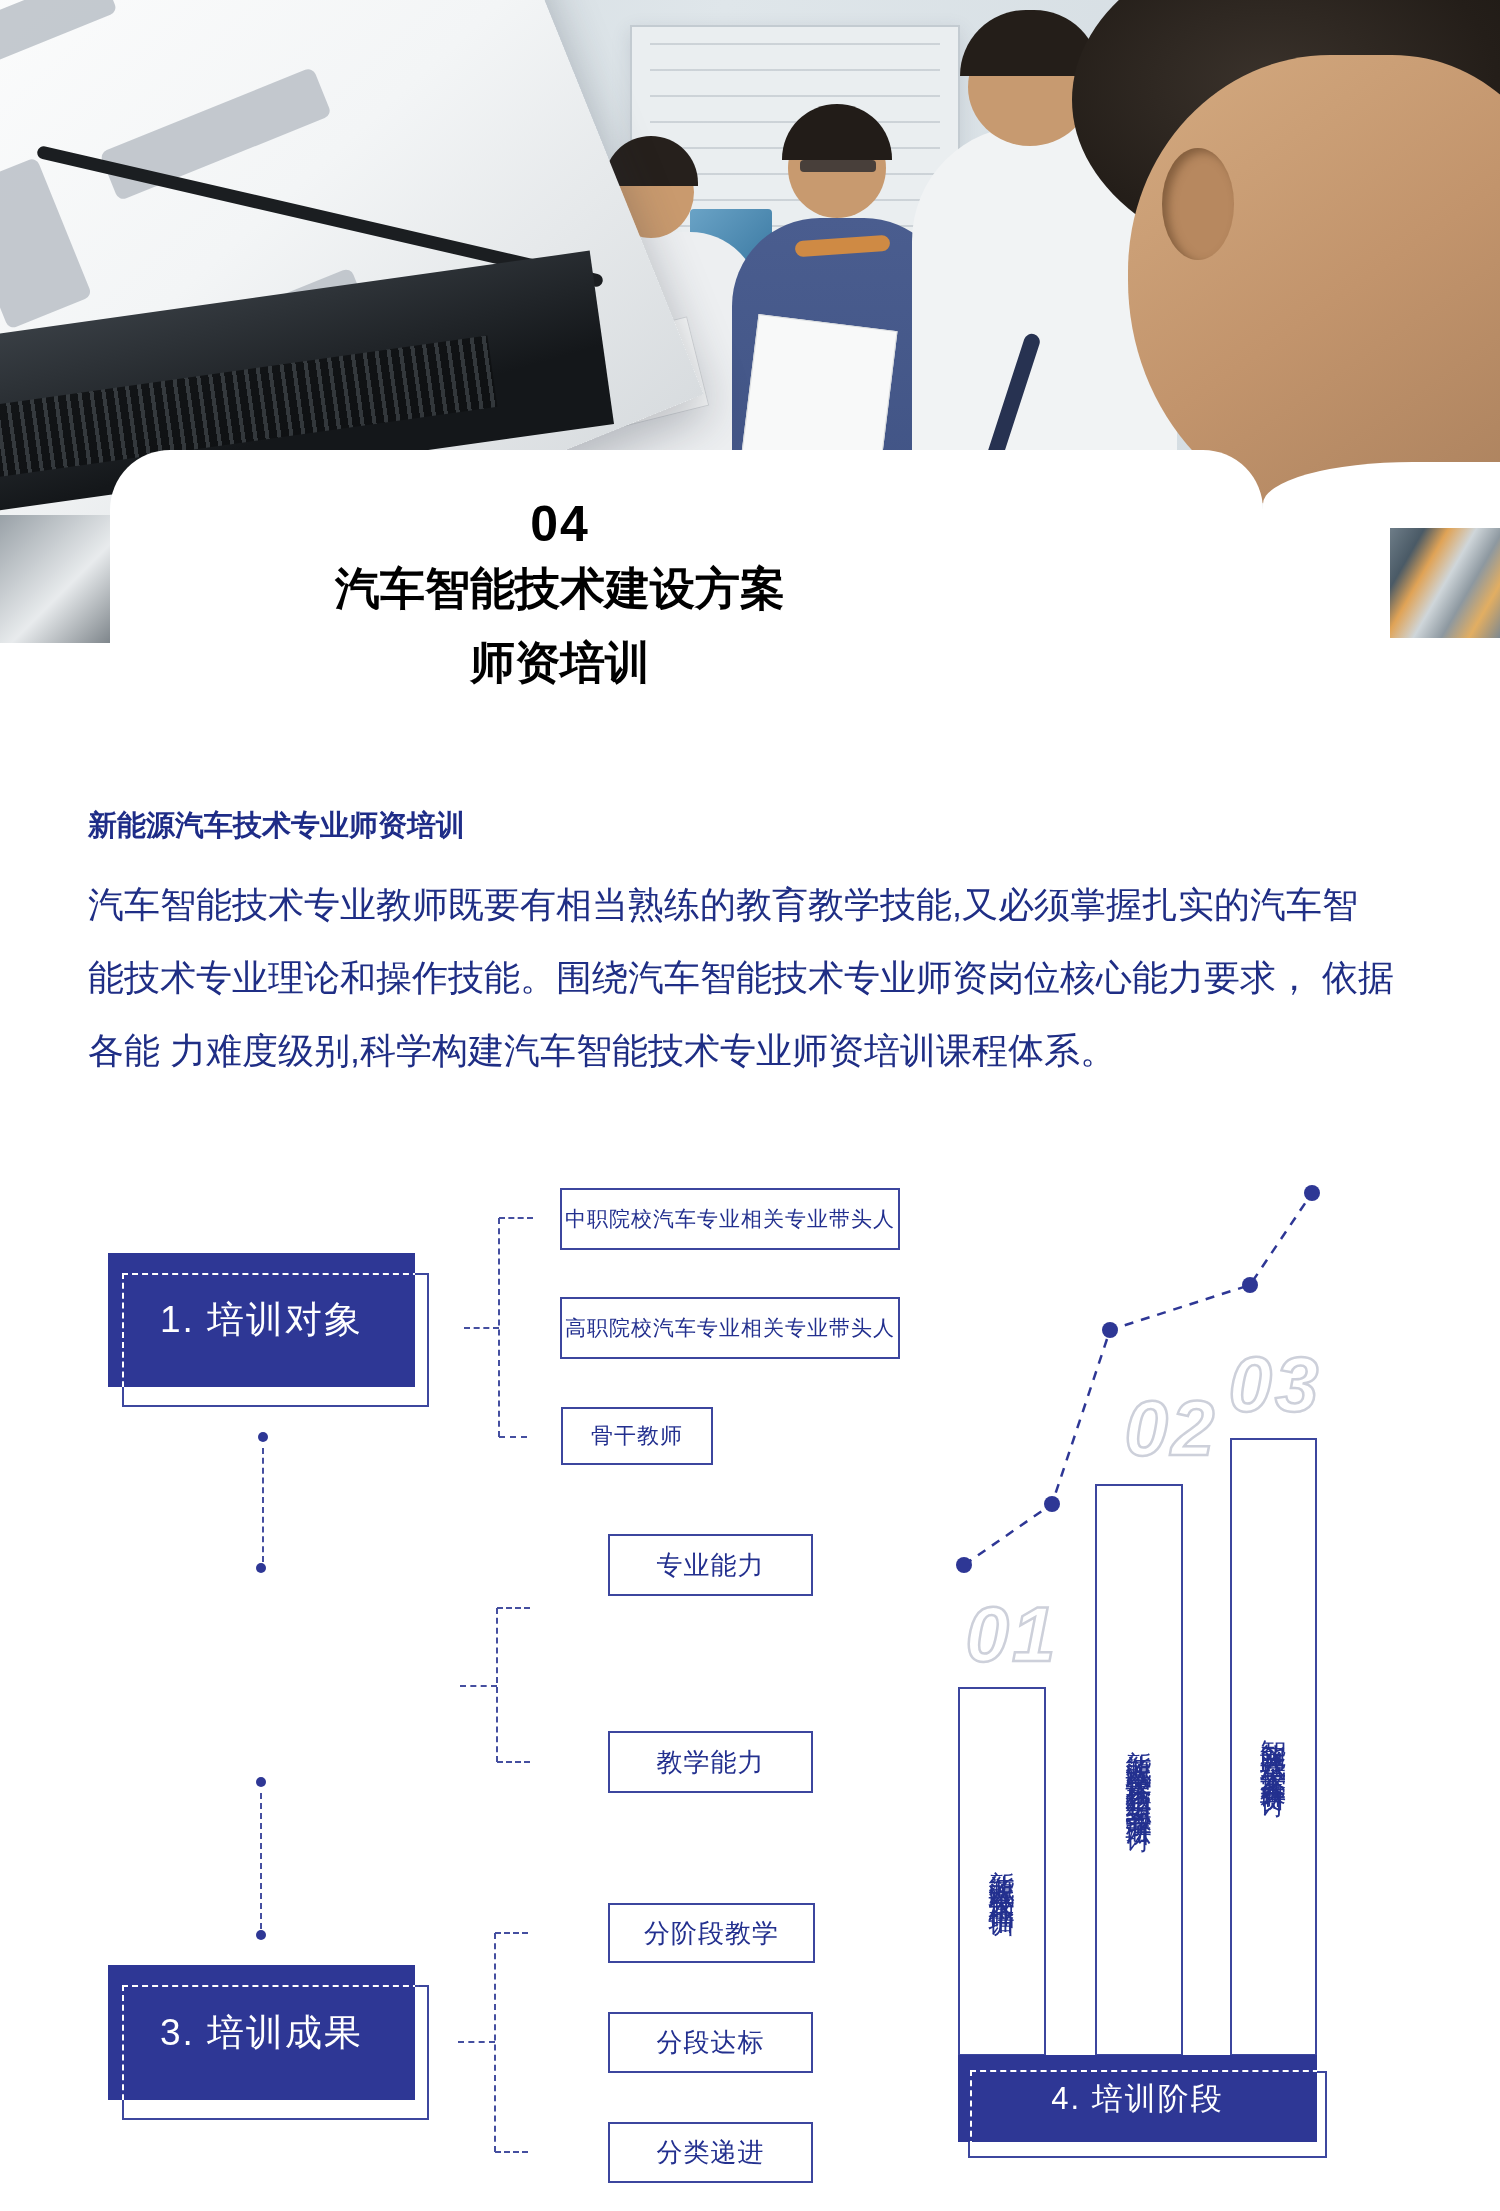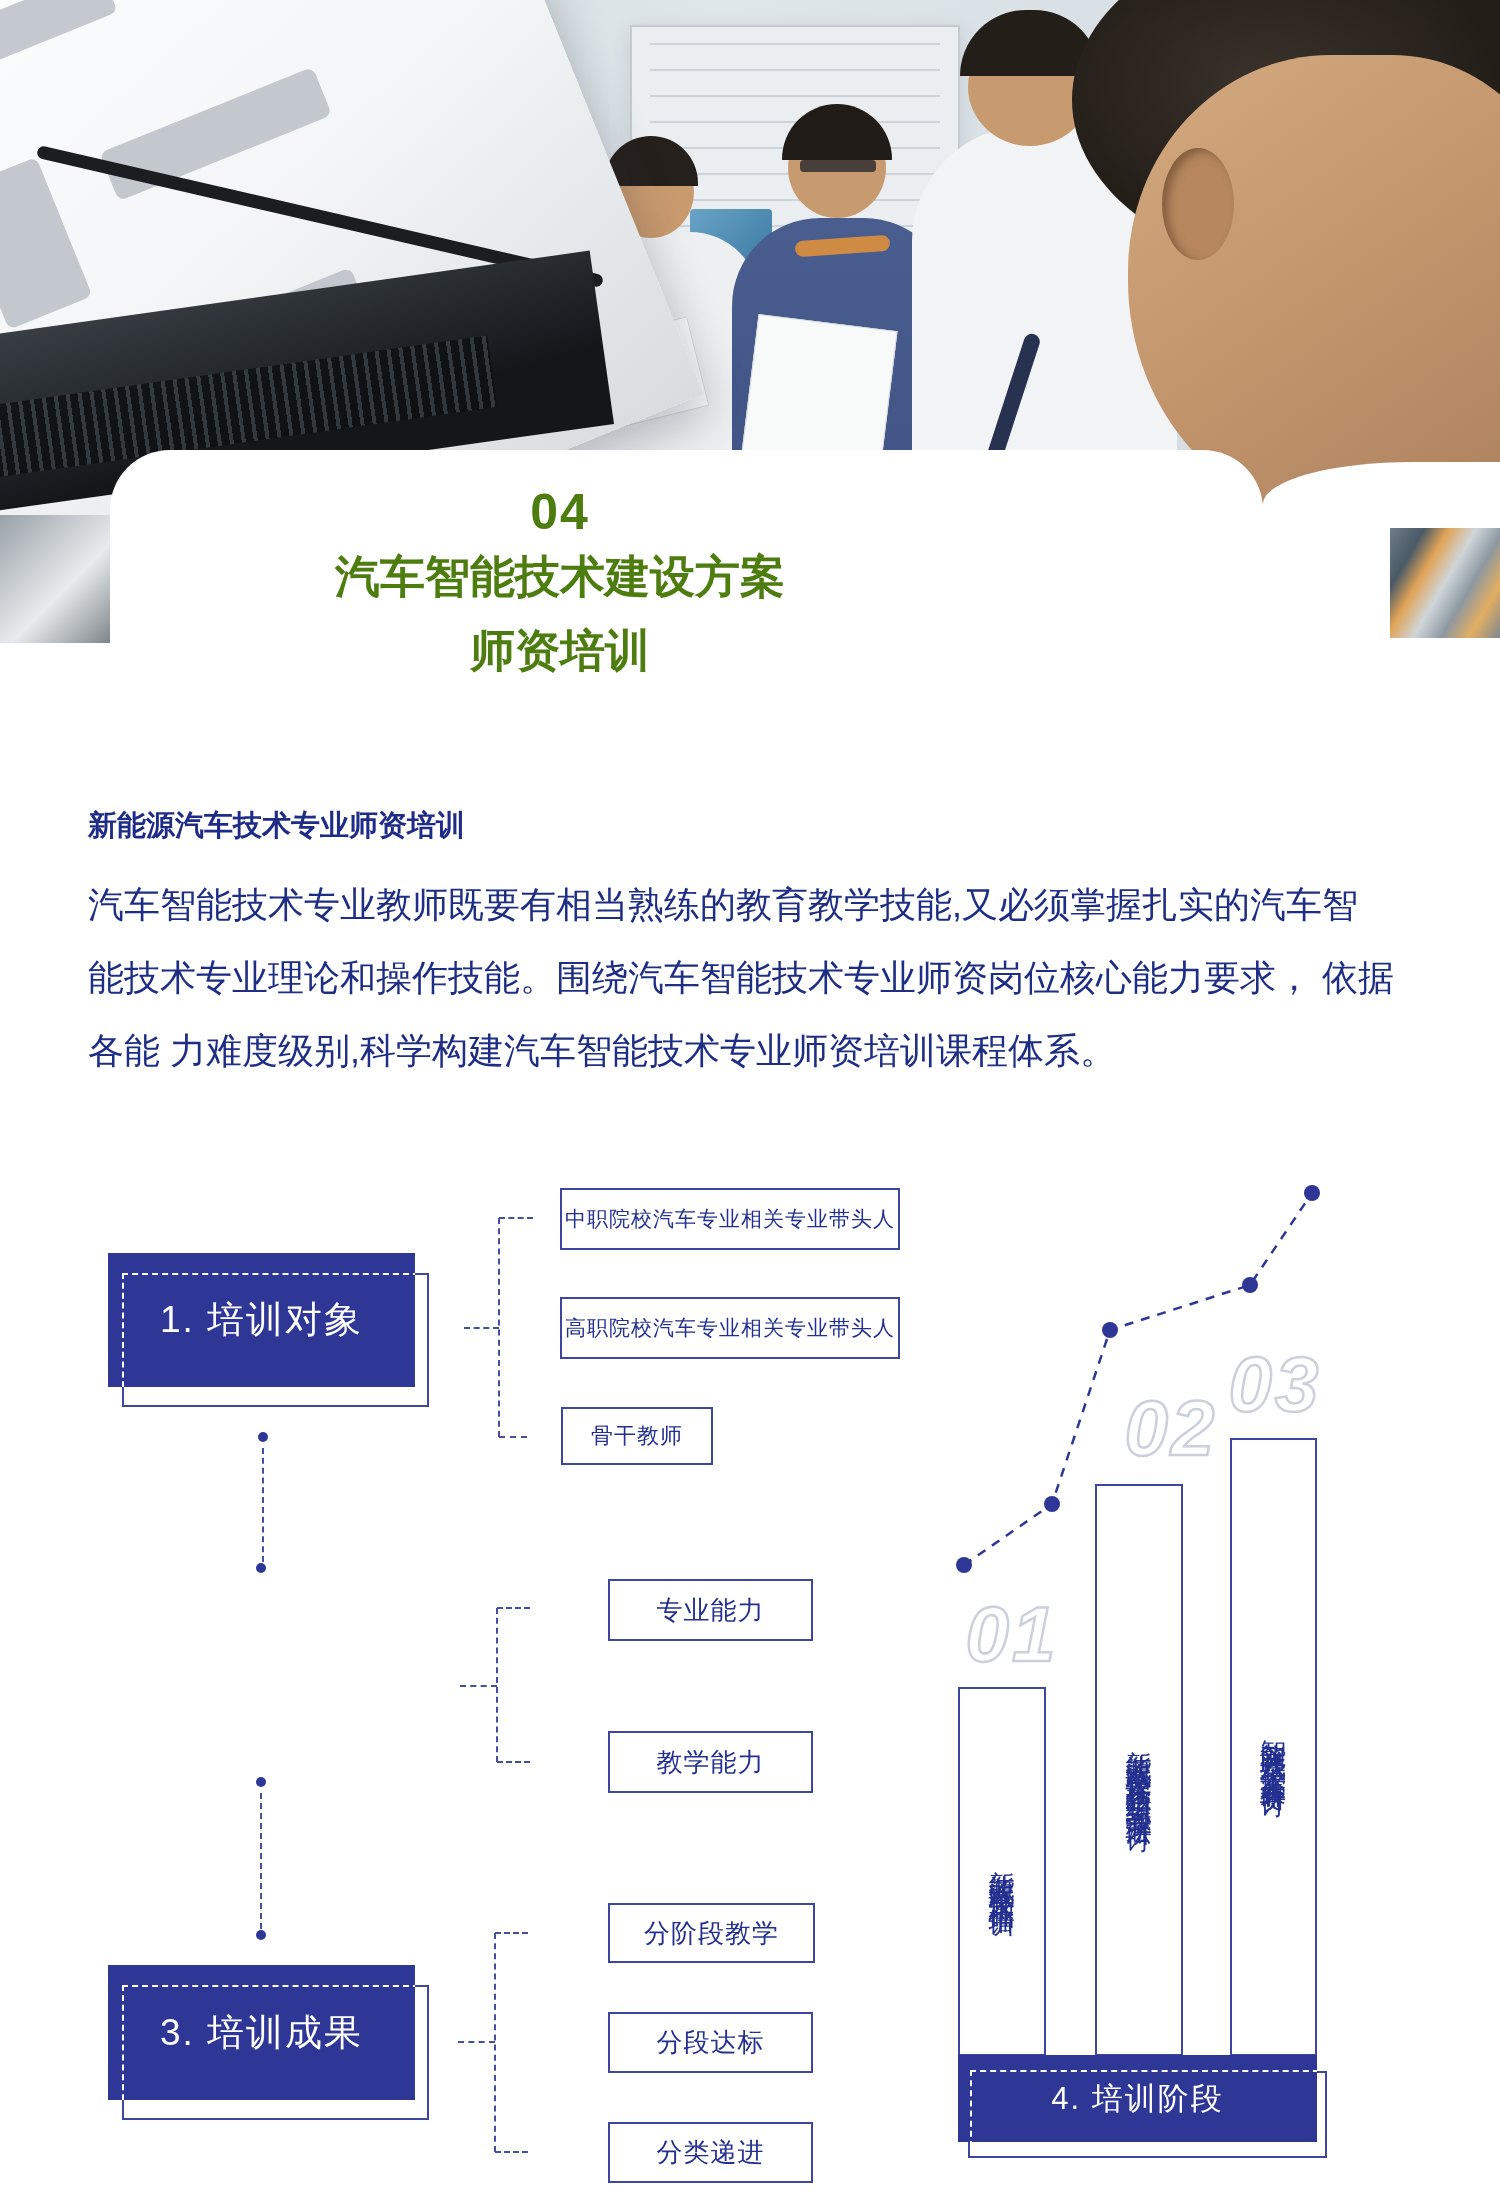--- a/index.html
+++ b/index.html
@@ -52,21 +52,21 @@
            box-shadow:inset 6px 4px 10px rgba(90,60,35,.55);}
 
   .white-card{position:absolute;left:110px;top:450px;width:1153px;height:205px;background:#fff;
               border-radius:60px 60px 0 0;}
   .white-right{position:absolute;left:1263px;top:462px;width:237px;height:181px;background:#fff;
               border-top-left-radius:150px 42px;}
   .fabric{position:absolute;left:1390px;top:528px;width:110px;height:110px;
           background:linear-gradient(120deg,#6e7d88 0%,#4a5a66 20%,#e0a356 34%,#cfd6da 50%,#8d98a0 66%,#e2ae62 82%,#7d8890 100%);}
 
   
-  .header-block{position:absolute;left:90px;top:484px;width:940px;text-align:center;color:#4d7c0f;}
+  .header-block{position:absolute;left:90px;top:496px;width:940px;text-align:center;color:#000000;}
   .sec-num{font-size:50px;font-weight:800;letter-spacing:2px;line-height:56px;}
   .sec-title{font-size:45px;font-weight:800;line-height:74px;}
   .intro{position:absolute;left:88px;top:806px;width:1010px;color:#1f2e85;}
   .intro-h{font-size:29px;font-weight:800;color:#1e2c87;margin-bottom:22px;}
   .intro-line{font-size:36px;line-height:73px;white-space:nowrap;}
 
   
   .bluebox{position:absolute;}
   .bluebox .ghost{position:absolute;left:14px;top:20px;width:100%;height:100%;border:2px solid #3d479e;}
   .bluebox .fill{position:absolute;inset:0;background:#2e3795;}
@@ -189,21 +189,21 @@
 
   <div class="itembox" style="left:560px;top:1188px;width:340px;height:62px;font-size:21px;">
     <span>中职院校汽车专业相关专业带头人</span>
     </div>
   <div class="itembox" style="left:560px;top:1297px;width:340px;height:62px;font-size:21px;">
     <span>高职院校汽车专业相关专业带头人</span>
     </div>
   <div class="itembox" style="left:561px;top:1407px;width:152px;height:58px;font-size:22px;">
     <span>骨干教师</span>
     </div>
-  <div class="itembox" style="left:608px;top:1579px;width:205px;height:62px;font-size:26px;">
+  <div class="itembox" style="left:608px;top:1534px;width:205px;height:62px;font-size:26px;">
     <span>专业能力</span>
     </div>
   <div class="itembox" style="left:608px;top:1731px;width:205px;height:62px;font-size:26px;">
     <span>教学能力</span>
     </div>
   <div class="itembox" style="left:608px;top:1903px;width:207px;height:60px;font-size:26px;">
     <span>分阶段教学</span>
     </div>
   <div class="itembox" style="left:608px;top:2012px;width:205px;height:61px;font-size:26px;">
     <span>分段达标</span>

